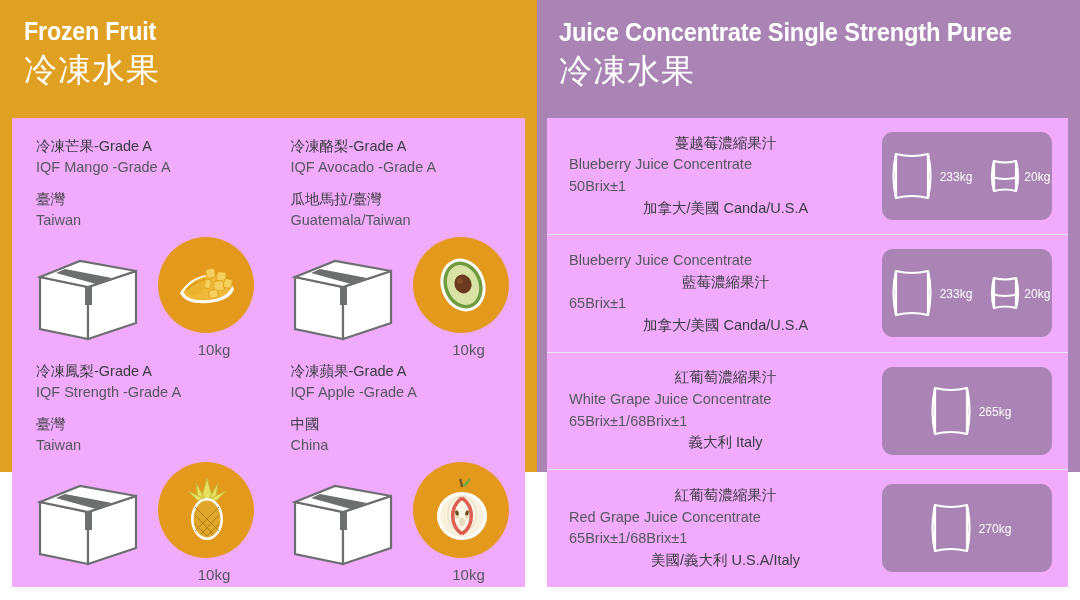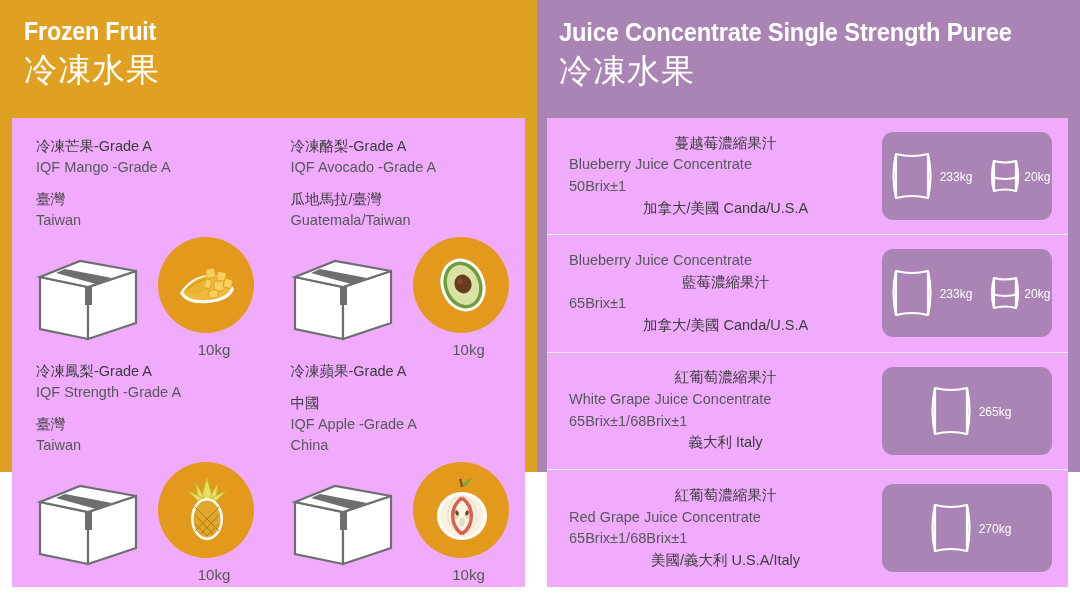--- a/index.html
+++ b/index.html
@@ -196,22 +196,22 @@
                   <path d="M23 33 L47 57 M23 41 L41 60 M23 50 L35 62 M47 33 L23 57 M47 41 L29 60 M47 50 L35 62"></path>
                 </g>
               </svg>
             </div>
             <div class="kg">10kg</div>
           </div>
         </div>
 
         <div class="fruit-cell">
           <div class="f-line f-cn">冷凍蘋果-Grade A</div>
+          <div class="f-line">IQF Apple -Grade A</div>
           <div class="f-line f-cn f-origin">中國</div>
-          <div class="f-line">IQF Apple -Grade A</div>
           <div class="f-line">China</div>
           <div class="illu">
             <svg class="box-svg" width="108" height="92" viewBox="0 0 108 92">
               <polygon points="4,28 4,80 52,90 52,38" fill="#fff" stroke="#6d6e70" stroke-width="2.2"></polygon>
               <polygon points="52,38 52,90 100,74 100,22" fill="#fff" stroke="#6d6e70" stroke-width="2.2"></polygon>
               <polygon points="4,28 44,12 100,22 52,38" fill="#fff" stroke="#6d6e70" stroke-width="2.2"></polygon>
               <polygon points="29,20 76,29 60,35 20,24" fill="#6d6e70"></polygon>
               <rect x="49" y="37" width="7" height="19" fill="#6d6e70"></rect>
             </svg>
             <div class="bubble">

